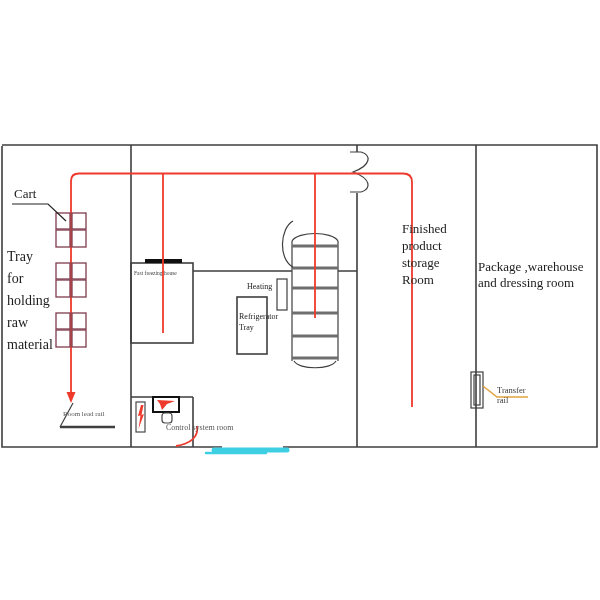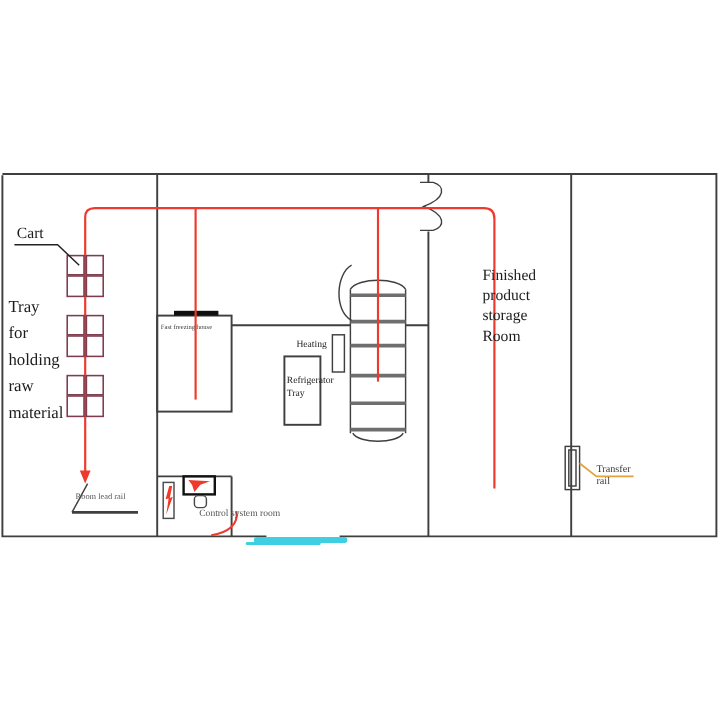--- a/index.html
+++ b/index.html
@@ -134,16 +134,18 @@
 material</div>
   <div class="lbl t-rail">Room lead rail</div>
   <div class="lbl t-ffh">Fast freezing house</div>
   <div class="lbl t-heating">Heating</div>
   <div class="lbl t-refrig">Refrigerator
 Tray</div>
   <div class="lbl t-finished">Finished
 product
 storage
 Room</div>
+  <div class="lbl t-package">Package ,warehouse
+and dressing room</div>
   <div class="lbl t-transfer">Transfer
 rail</div>
   <div class="lbl t-control">Control system room</div>
 </div>
 
 </body></html>

